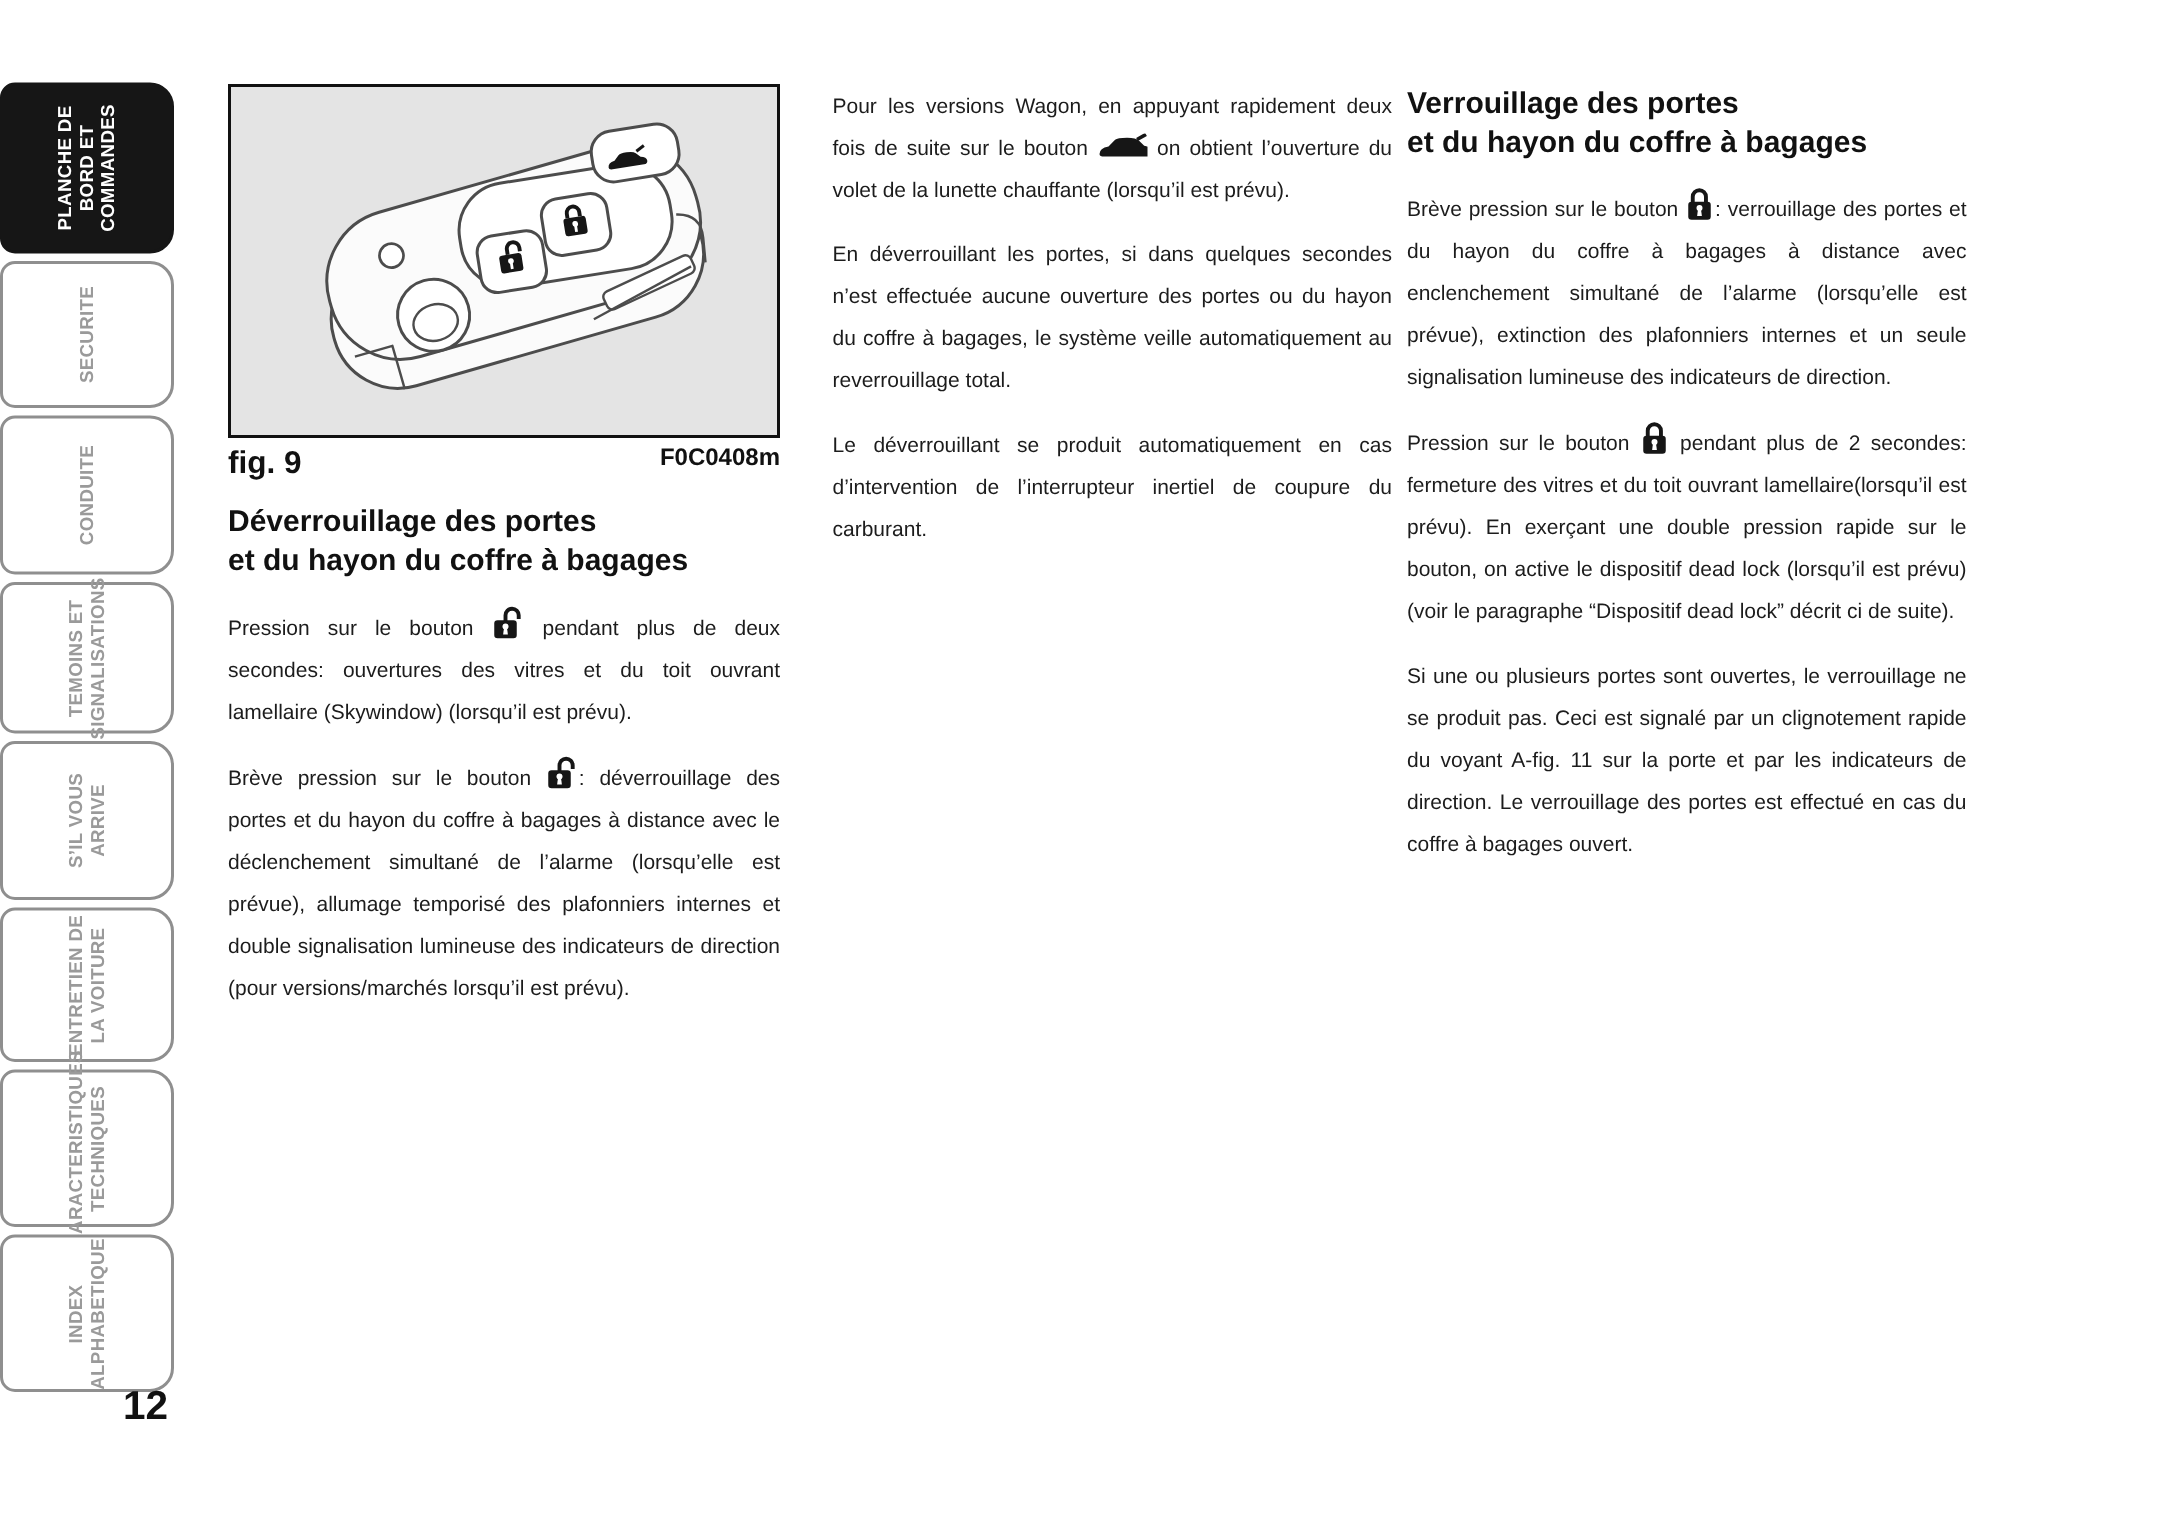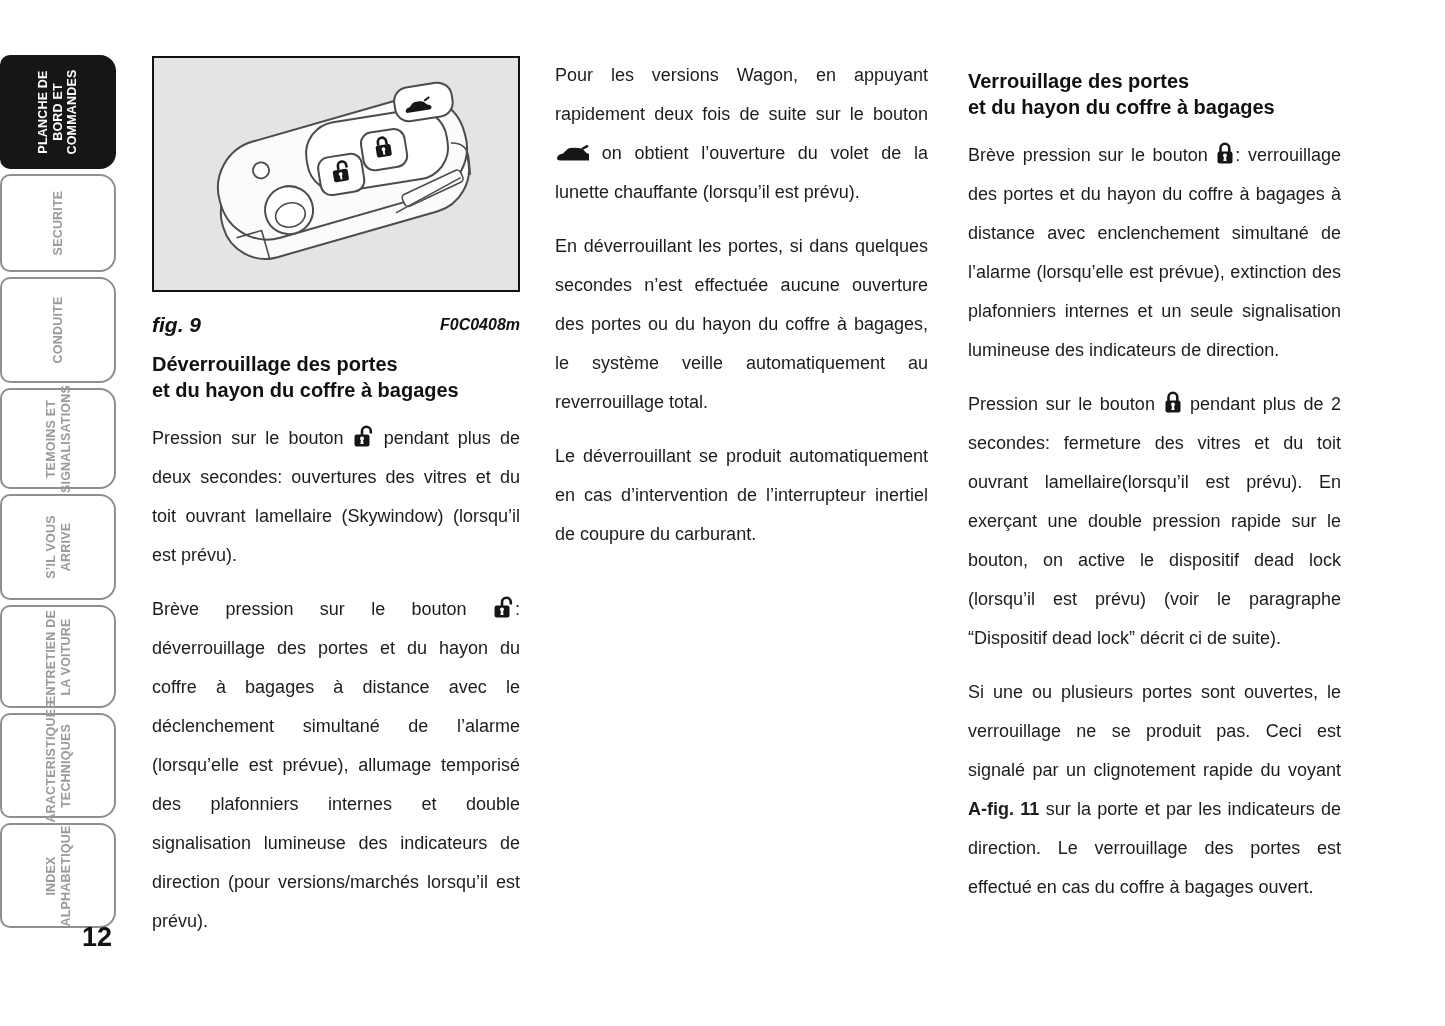--- a/index.html
+++ b/index.html
@@ -17,33 +17,33 @@
              color:#9a9a9a;}
   .tab.active .tab-label{color:#fff;}
 
   
   .page-number{position:absolute;left:82px;top:922px;font-size:27px;font-weight:bold;color:#111;}
 
   
   .col{position:absolute;top:56px;}
   #col1{left:152px;width:368px;}
   #col2{left:555px;width:373px;}
-  #col3{left:968px;width:373px;margin-top:12px;}
+  #col3{left:938px;width:373px;}
 
   .heading{font-size:20px;font-weight:bold;line-height:26px;margin:0 0 16px;
            white-space:pre-line;color:#111;}
   #col1 .heading{margin-top:14px;}
-  p.body{font-size:18px;line-height:39px;text-align:justify;margin:0 0 15px;color:#1c1c1c;}
-  p.body .b{font-weight:bold;}
+  p.body{font-size:14px;line-height:28px;text-align:justify;margin:0 0 15px;color:#1c1c1c;}
+  p.body .b{font-weight:normal;}
 
   
   .figure-box{box-sizing:border-box;width:368px;height:236px;background:#e4e4e4;
               border:2px solid #111;}
-  .figure-caption-row{display:flex;justify-content:space-between;align-items:center;
-                      margin-top:21px;font-style:italic;}
+  .figure-caption-row{display:flex;justify-content:space-between;align-items:flex-start;
+                      margin-top:5px;}
   .fig-label{font-size:21px;font-weight:600;color:#111;}
   .fig-code{font-size:16px;font-weight:bold;color:#111;}
 
   
   .inline-icon{display:inline-block;vertical-align:-4px;}
 </style>
 </head>
 <body>
 
 <div class="page">

